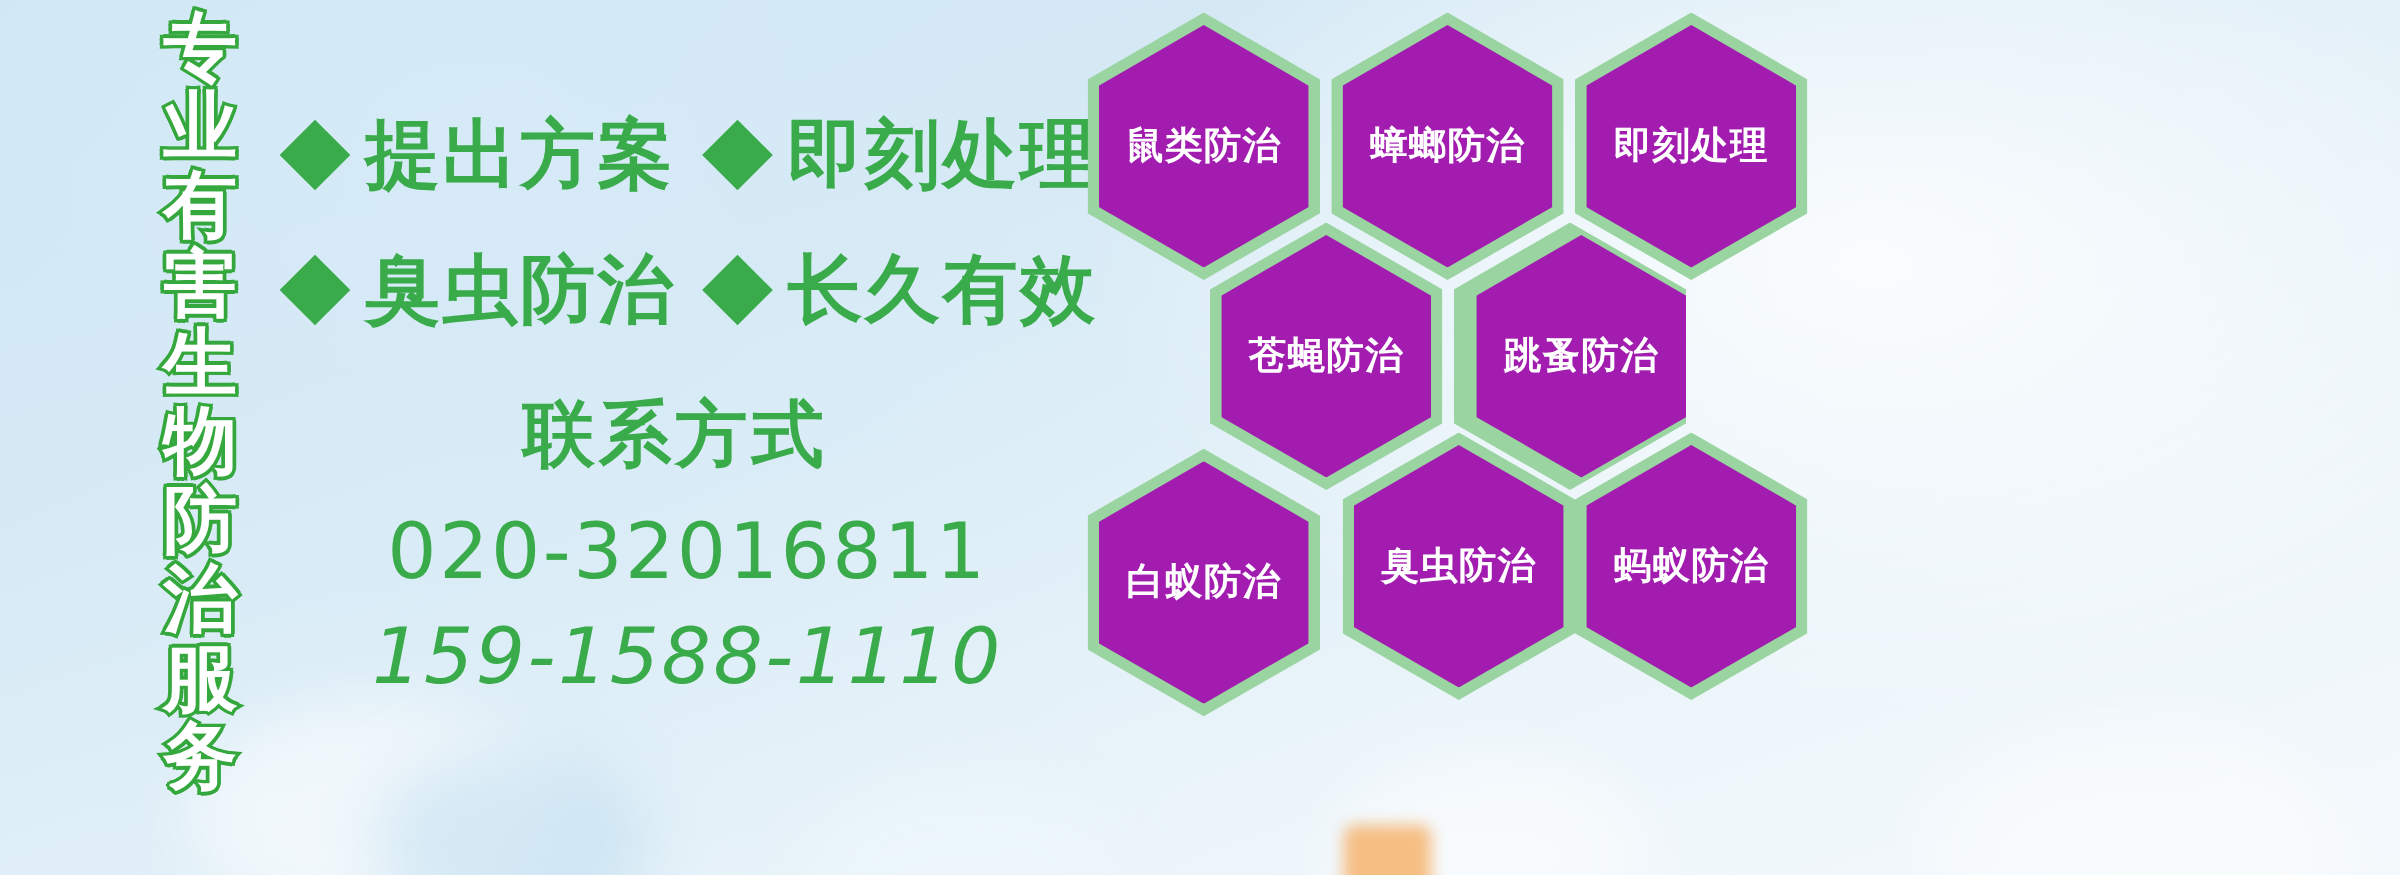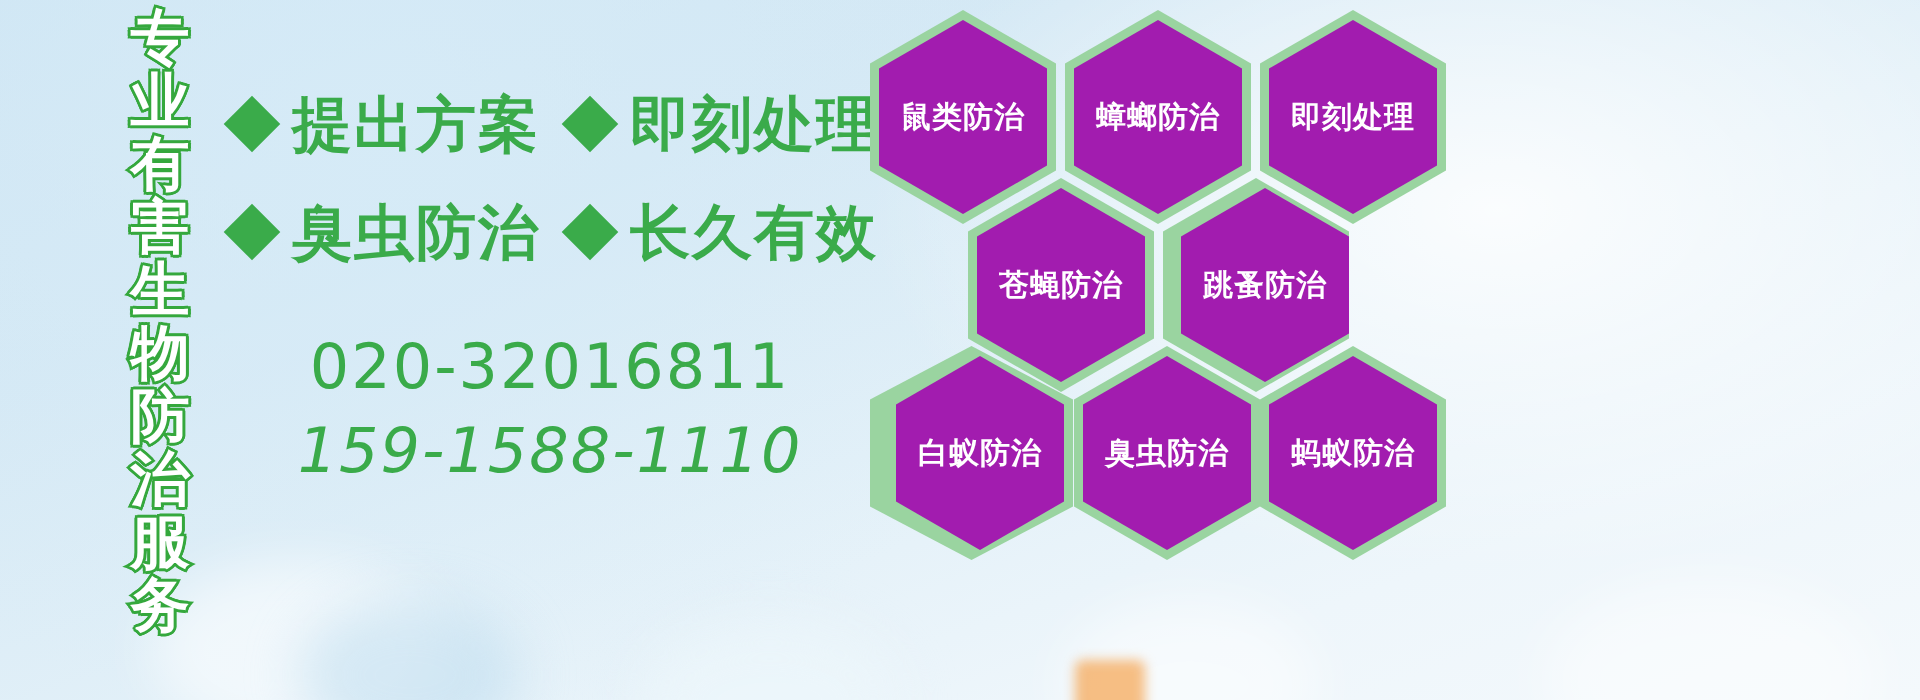--- a/index.html
+++ b/index.html
@@ -170,21 +170,21 @@
     letter-spacing: 1px;
     white-space: nowrap;
   }
 
   
   .hex-r1c1 { left: 8px;   top: 10px; }
   .hex-r1c2 { left = 0; left: 203px; top: 10px; }
   .hex-r1c3 { left: 398px; top: 10px; }
   .hex-r2c1 { left: 106px; top: 178px; }
   .hex-r2c2 { left: 301px; top: 178px; justify-content: flex-end; }
-  .hex-r3c1 { left: 8px;   top: 346px; padding-left: 17px; }
+  .hex-r3c1 { left: 8px;   top: 359px; }
   .hex-r3c2 { left: 212px; top: 346px; }
   .hex-r3c3 { left: 398px; top: 346px; }
 </style>
 </head>
 <body>
 
 <div id="banner">
 
   <div class="bg-blob blob-a"></div>
   <div class="bg-blob blob-b"></div>
@@ -224,20 +224,21 @@
       <span class="feature-label">臭虫防治</span>
     </div>
     <span class="feature-gap"></span>
     <div class="feature-item">
       <span class="diamond-icon"></span>
       <span class="feature-label">长久有效</span>
     </div>
   </div>
 
   <div id="contact-block">
+    <div id="contact-title">联系方式</div>
     <div class="phone-number" id="phone-1">020-32016811</div>
     <div class="phone-number" id="phone-2">159-1588-1110</div>
   </div>
 
   <div id="honeycomb">
 
     <div class="hex hex-r1c1">
       <div class="hex-inner">
         <span class="hex-label">鼠类防治</span>
       </div>

